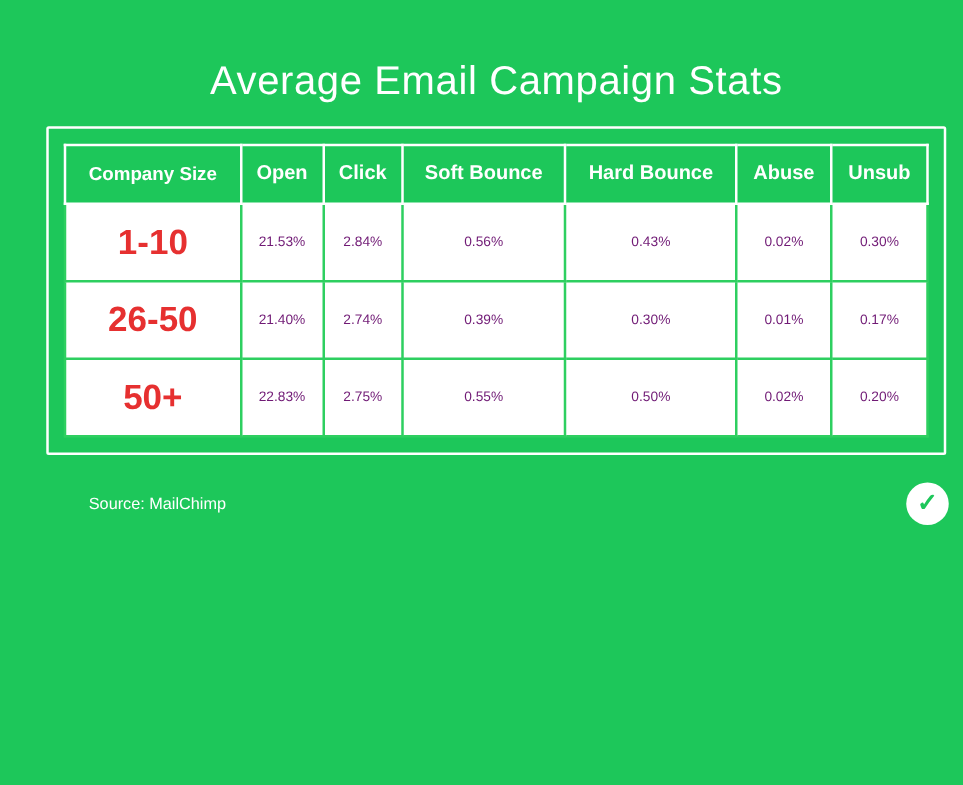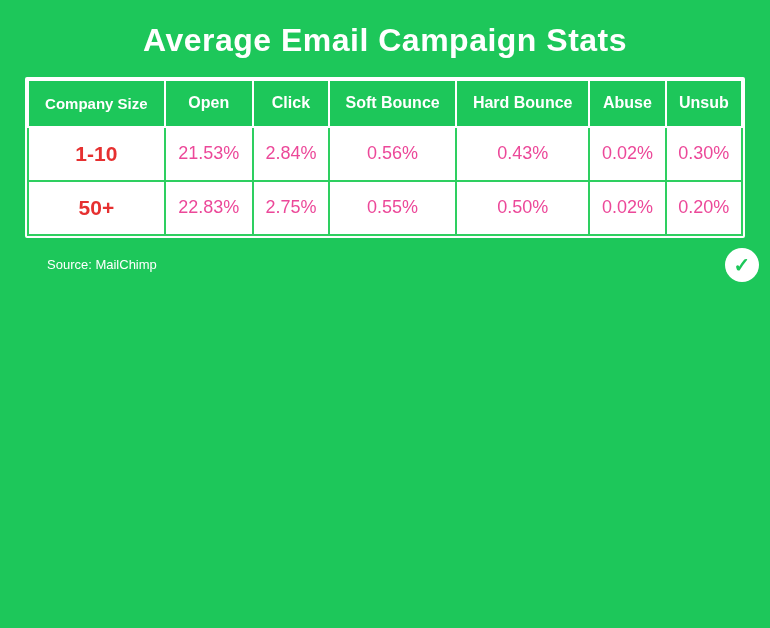--- a/index.html
+++ b/index.html
@@ -1,30 +1,30 @@
 <!DOCTYPE html>
 <html><head>
   <meta charset="utf-8">
   <style>
-    * { box-sizing: border-box; margin: 0; padding: 0; }
+    * { box-sizing: border-box; margin: 0; padding: 12px; }
     body {
       width: 770px;
       height: 628px;
       background: #1dc75a;
       font-family: Arial, sans-serif;
       display: flex;
       flex-direction: column;
       align-items: center;
       justify-content: flex-start;
       overflow: hidden;
     }
     .main-title {
       color: #fff;
       font-size: 32px;
-      font-weight: bold;
+      font-weight: normal;
       text-align: center;
       padding: 22px 20px 18px;
       letter-spacing: 0.5px;
     }
     .table-wrapper {
       width: 720px;
       border: 2.5px solid #fff;
       border-radius: 2px;
       overflow: hidden;
     }
@@ -45,27 +45,27 @@
     thead tr th:first-child {
       font-size: 15px;
     }
     tbody tr {
       background: #fff;
     }
     tbody tr td {
       border: 2px solid #2ecf60;
       text-align: center;
       padding: 14px 6px;
-      font-size: 18px;
-      color: #ec4899;
+      font-size: 11px;
+      color: #701a75;
       font-weight: 500;
     }
     tbody tr td:first-child {
       color: #e63030;
-      font-size: 21px;
+      font-size: 28px;
       font-weight: bold;
       text-align: center;
     }
     .footer {
       width: 720px;
       display: flex;
       align-items: center;
       justify-content: space-between;
       padding: 10px 4px 0;
       margin-left: 36px;
@@ -120,20 +120,29 @@
     <tr>
           <td>1-10</td>
           <td>21.53%</td>
           <td>2.84%</td>
           <td>0.56%</td>
           <td>0.43%</td>
           <td>0.02%</td>
           <td>0.30%</td>
         </tr>
         <tr>
+          <td>26-50</td>
+          <td>21.40%</td>
+          <td>2.74%</td>
+          <td>0.39%</td>
+          <td>0.30%</td>
+          <td>0.01%</td>
+          <td>0.17%</td>
+        </tr>
+        <tr>
           <td>50+</td>
           <td>22.83%</td>
           <td>2.75%</td>
           <td>0.55%</td>
           <td>0.50%</td>
           <td>0.02%</td>
           <td>0.20%</td>
         </tr>
       </tbody>
   </table>

